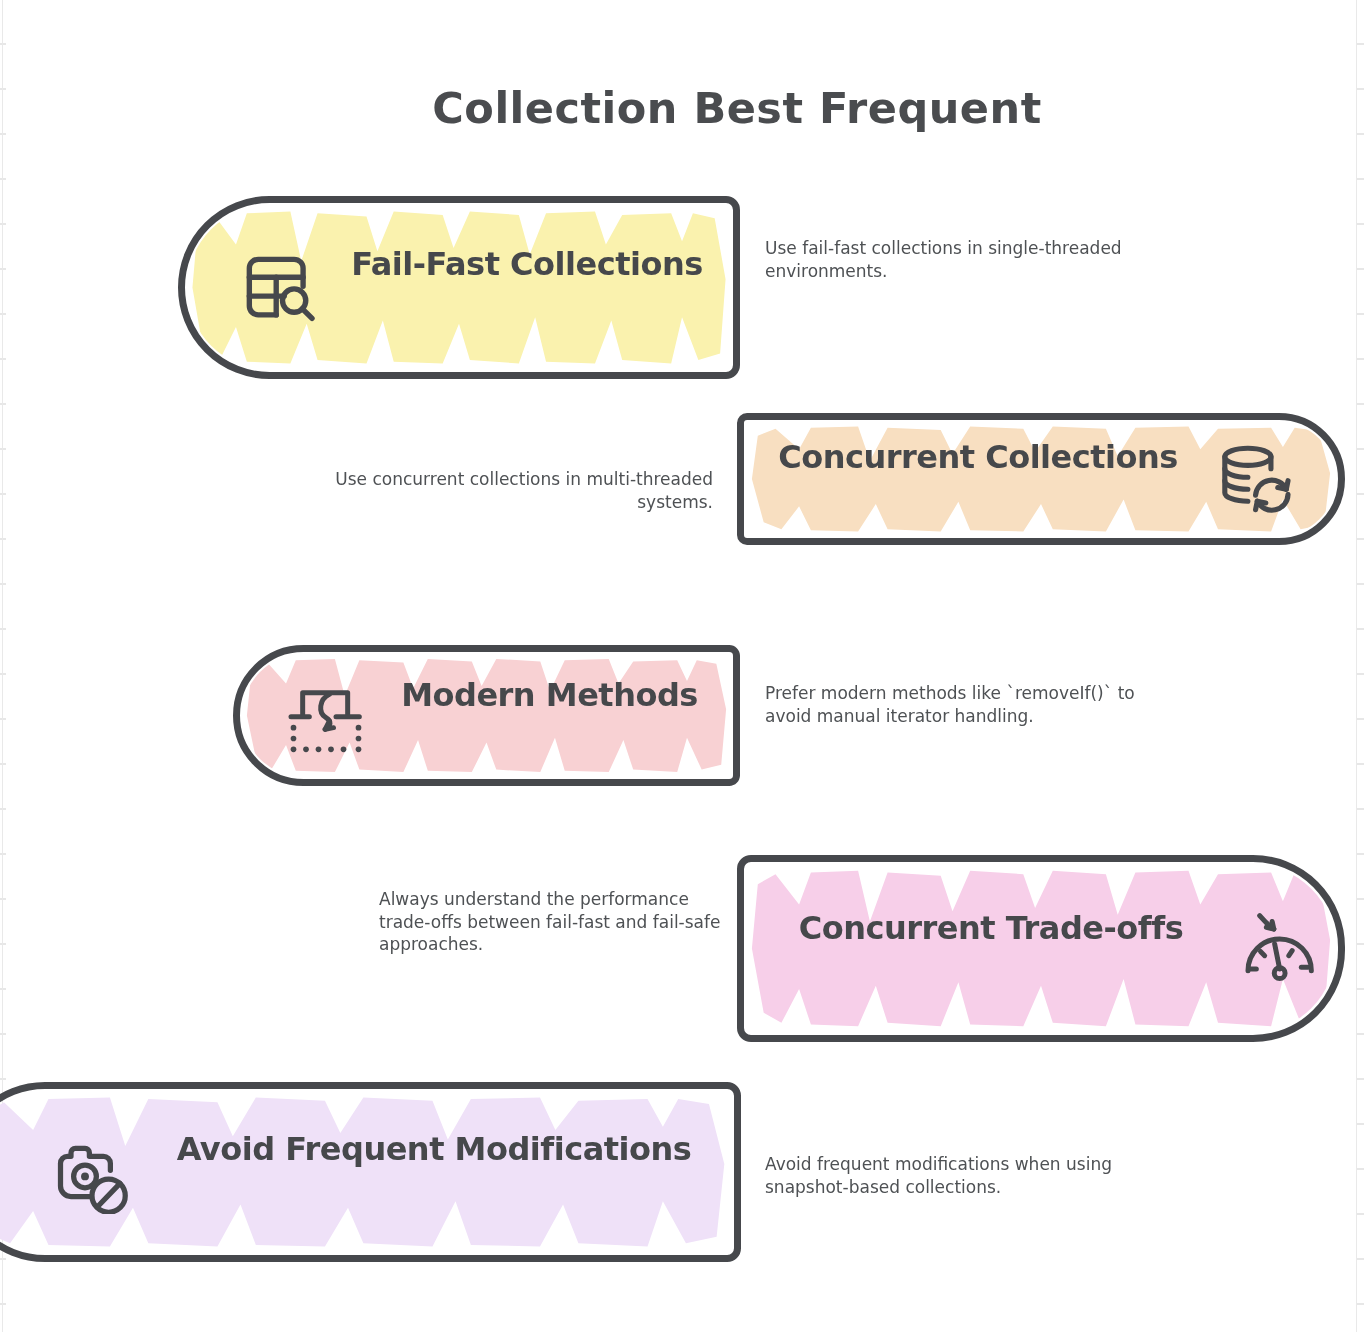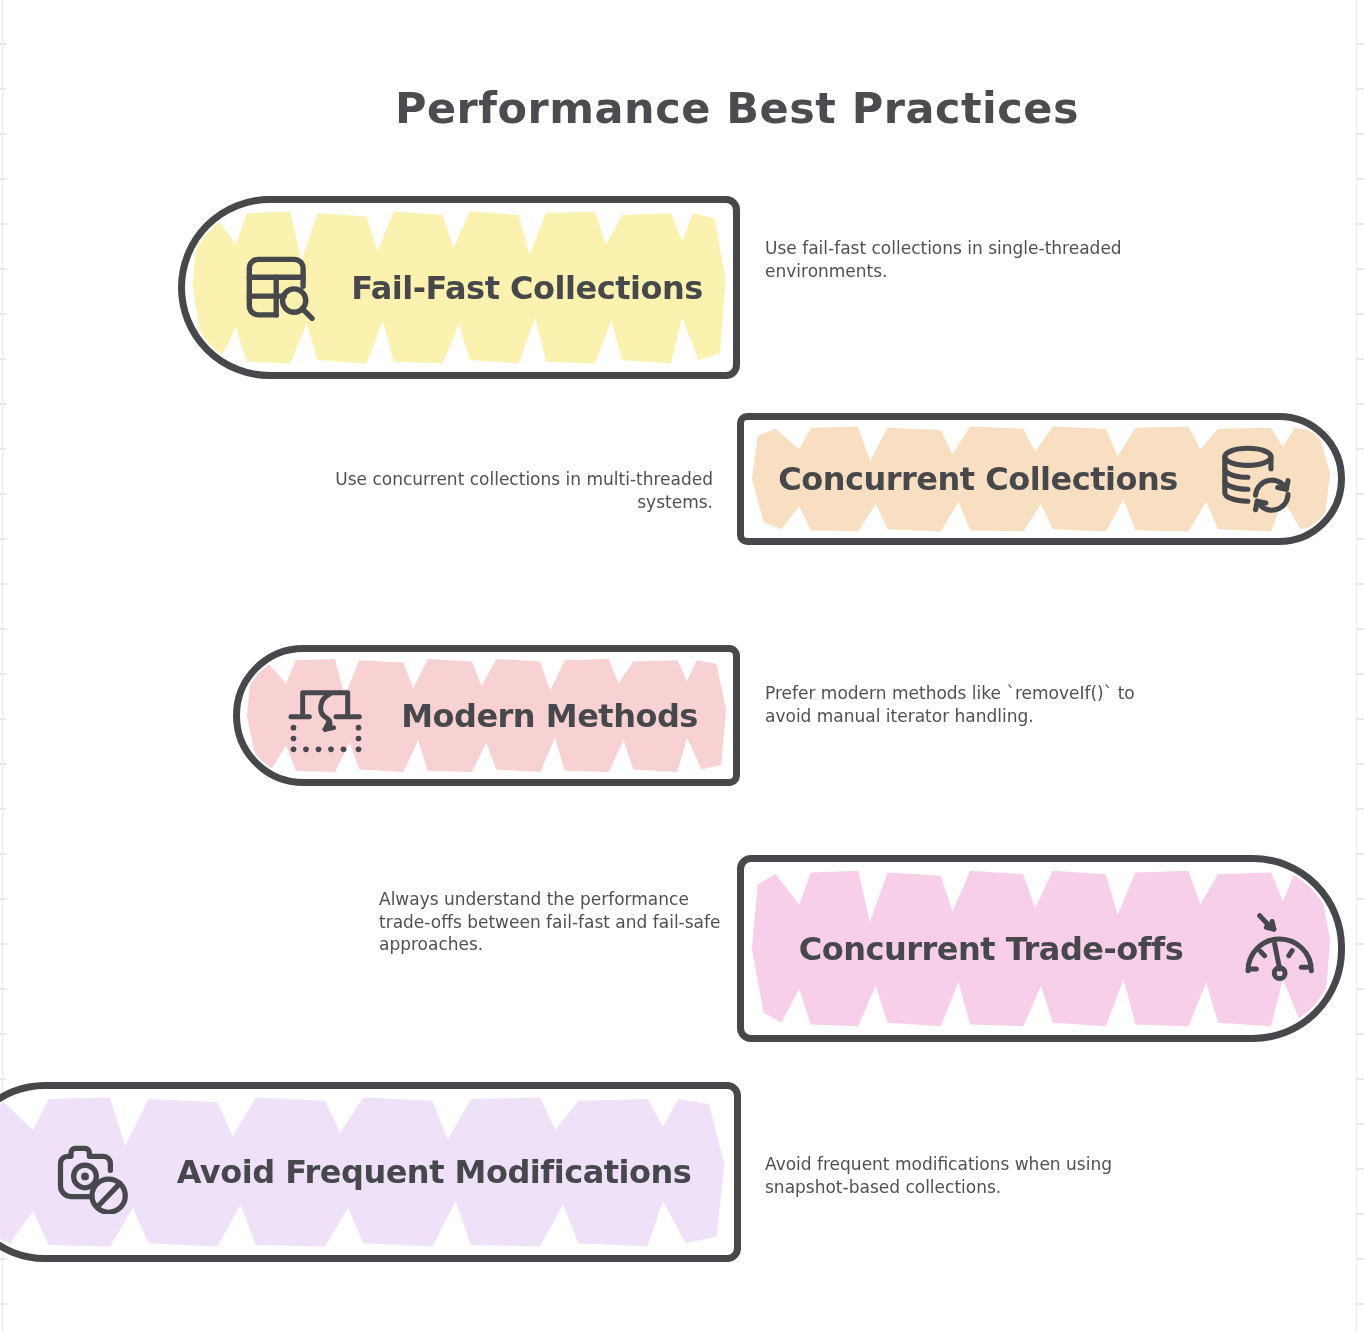--- a/index.html
+++ b/index.html
@@ -36,21 +36,21 @@
   .pill-right{border-radius:14px 92px 92px 14px;}
   .fill{
     position:absolute;inset:2px;border-radius:inherit;
     clip-path:polygon(1% 50%,2% 12%,5% 6%,9% 24%,11% 5%,19% 4%,21% 34%,24% 5%,
       33% 7%,35% 28%,38% 4%,47% 6%,49% 26%,52% 4%,61% 6%,63% 30%,66% 5%,
       75% 4%,77% 24%,80% 6%,89% 5%,91% 22%,93% 5%,97% 8%,99% 45%,
       98% 90%,94% 94%,91% 68%,89% 96%,80% 94%,78% 70%,75% 96%,66% 95%,
       64% 68%,61% 96%,52% 94%,50% 72%,47% 96%,38% 95%,36% 70%,33% 96%,
       24% 94%,22% 72%,19% 96%,11% 95%,9% 74%,6% 94%,3% 88%);
   }
-  .content{position:relative;z-index:1;display:flex;align-items:center;width:100%;}
+  .content{position:relative;z-index:1;display:flex;align-items:flex-start;width:100%;}
   .label{
     flex:1;text-align:center;font-weight:bold;font-size:32px;
     letter-spacing:-0.5px;color:#46484B;white-space:nowrap;
   }
   .icon{flex:0 0 auto;display:block;line-height:0;}
   .icon svg{display:block;}
 
   
   .r1{left:178px;top:196px;width:562px;height:183px;}
   .r2{left:737px;top:413px;width:608px;height:132px;}
@@ -76,21 +76,21 @@
 </style>
 </head>
 <body>
 
 <div class="canvas">
   <div class="ticks ticks-left"></div>
   <div class="ticks ticks-right"></div>
   <div class="edge-line edge-line-left"></div>
   <div class="edge-line edge-line-right"></div>
 
-  <h1 class="title">Performance Best Practices</h1>
+  <h1 class="title">Collection Best Frequent</h1>
 
   <div class="pill pill-left r1">
     <div class="fill" style="background: rgb(250, 242, 174);"></div>
     <div class="content">
       <span class="icon">
         <svg width="86" height="86" viewBox="0 0 96 96">
           <path class="ink" d="M76,46 V26 a10,10 0 0 0 -10,-10 H26 a10,10 0 0 0 -10,10 v42 a10,10 0 0 0 10,10 h20"></path>
           <path class="ink" d="M16,36 H76"></path>
           <path class="ink" d="M46,36 V78"></path>
           <path class="ink" d="M16,57 H46"></path>

